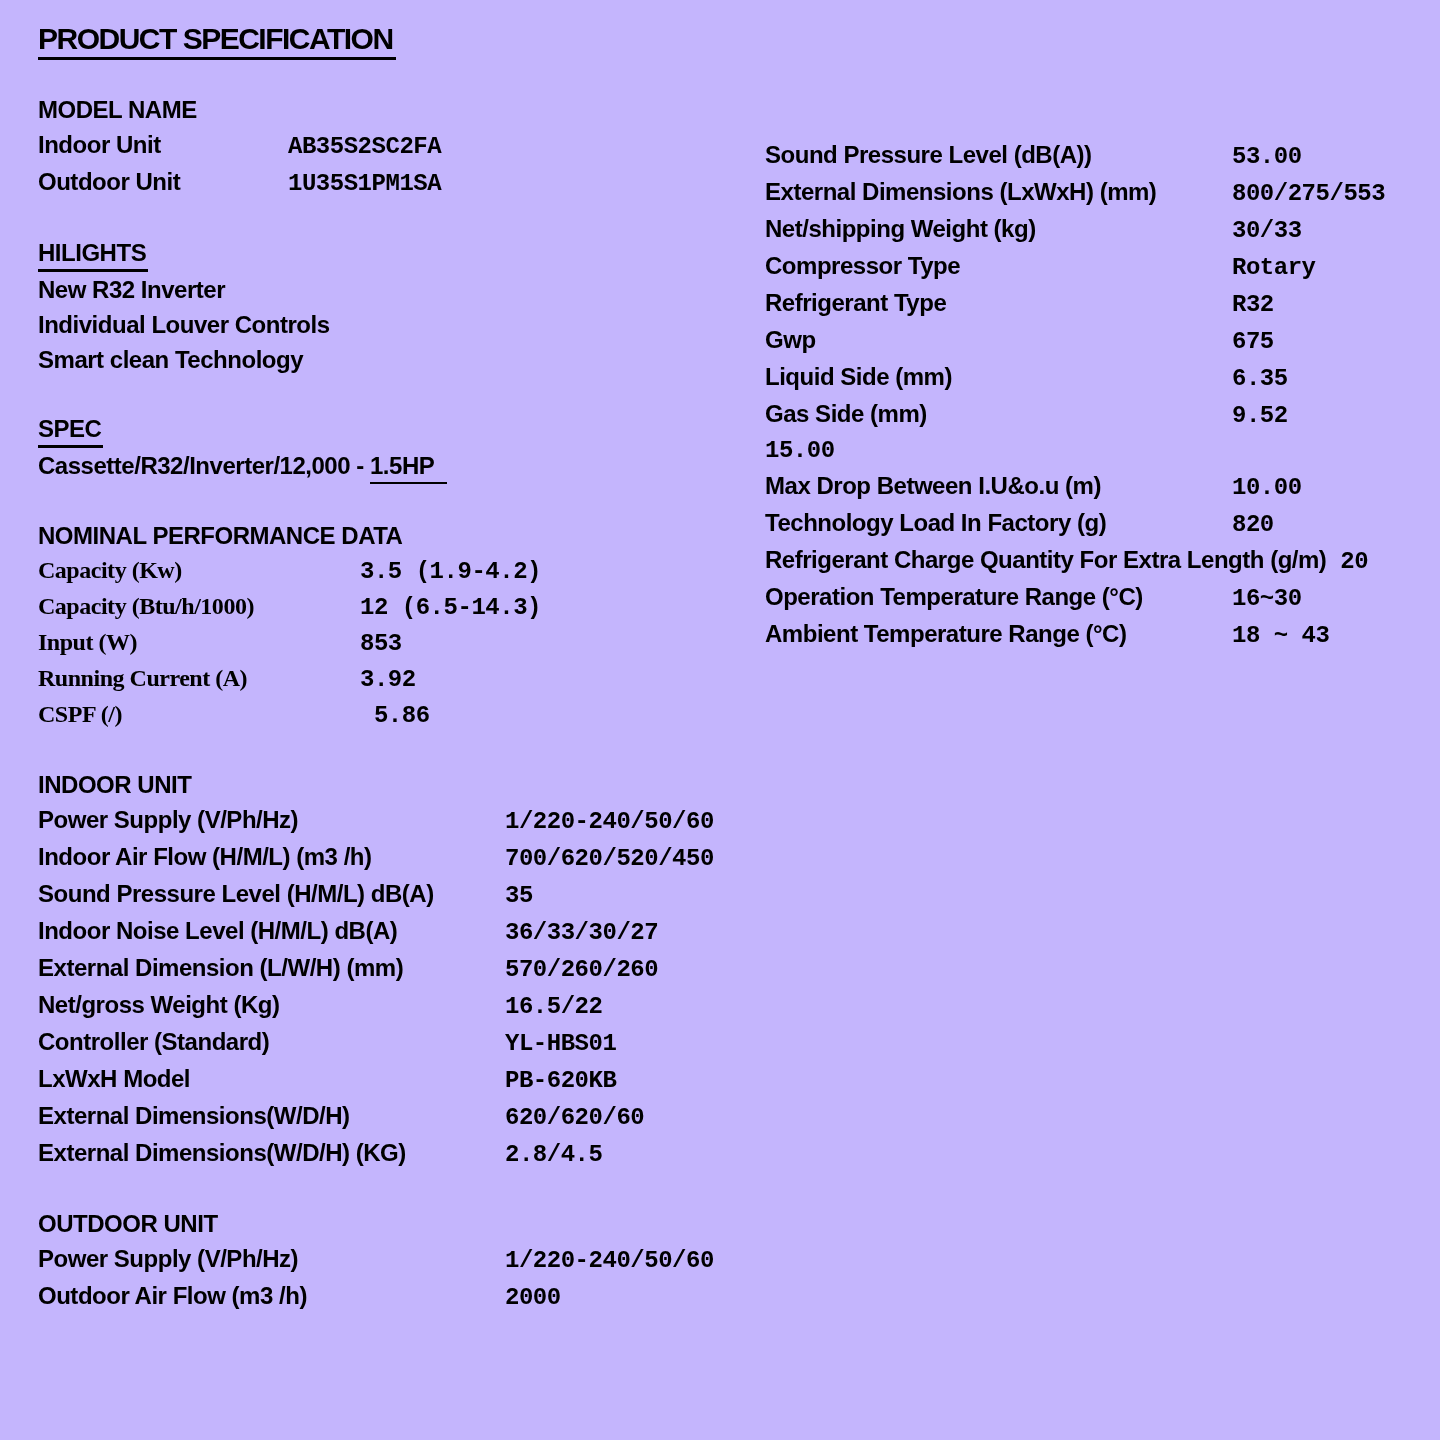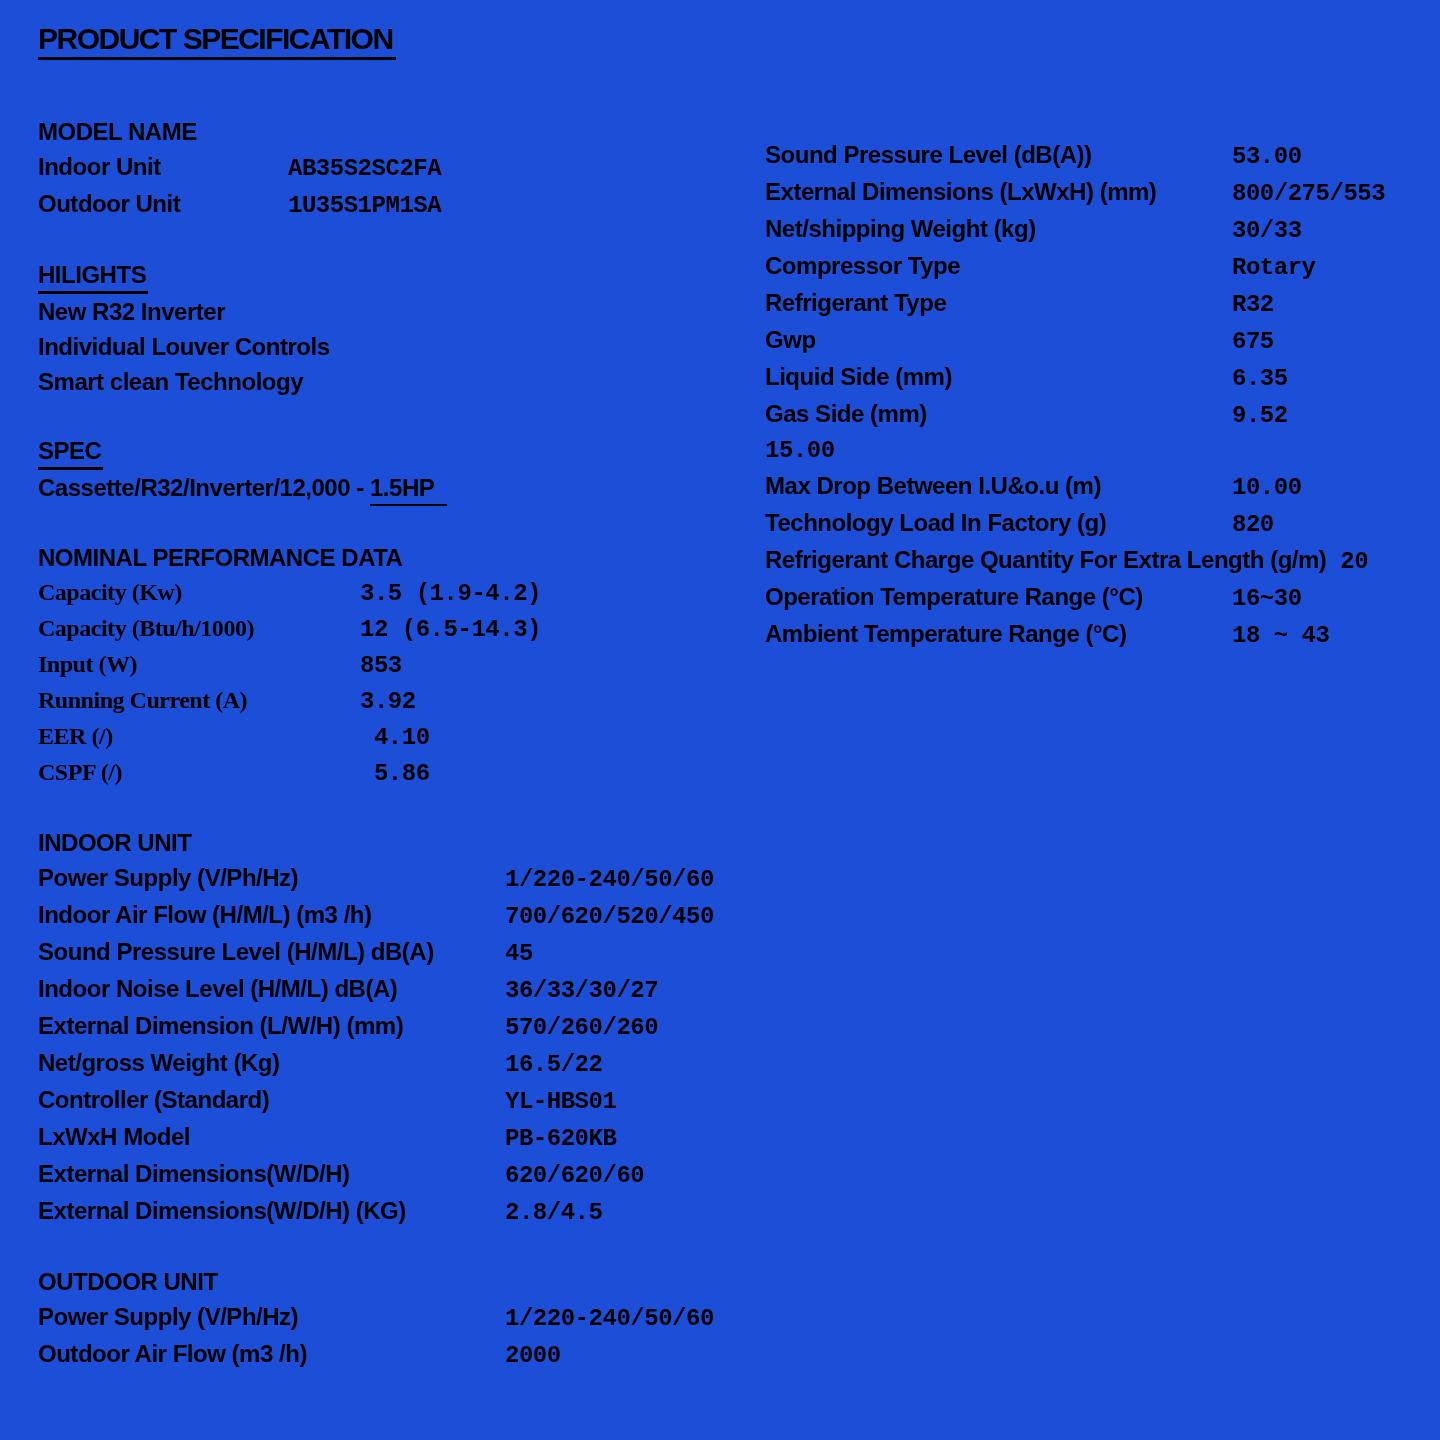--- a/index.html
+++ b/index.html
@@ -1,20 +1,20 @@
 <!DOCTYPE html>
 <html><head>
 <meta charset="utf-8">
 <style>
   html, body { margin: 0; padding: 0; background: #ffffff; }
   .page {
     position: relative;
     width: 1440px;
     height: 1440px;
-    background: #1d4ed8;
+    background: #c4b5fd;
     overflow: hidden;
     font-family: "Liberation Sans", "DejaVu Sans", sans-serif;
     font-stretch: condensed;
     font-weight: 700;
     letter-spacing: -0.03em;
     color: #000000;
   }
 
   
   .title {
@@ -26,21 +26,21 @@
     white-space: nowrap;
   }
   .title .u {
     display: inline-block;
     line-height: 37px;
     border-bottom: 3px solid #000;
     padding-right: 3px;
   }
 
   
-  .col-left  { position: absolute; left: 38px;  top: 114px;  width: 715px; }
+  .col-left  { position: absolute; left: 38px;  top: 92px;  width: 715px; }
   .col-right { position: absolute; left: 765px; top: 137px; width: 672px; }
 
   .section { margin-top: 34px; }
   .section:first-child { margin-top: 0; }
 
   .heading { font-size: 24px; line-height: 35px; white-space: nowrap; }
   .heading .u {
     display: inline-block;
     line-height: 32px;
     border-bottom: 3px solid #000;
@@ -121,44 +121,40 @@
         </div>
           <div class="row">
           <span class="label">Input (W)</span>
           <span class="value">853</span>
         </div>
           <div class="row">
           <span class="label">Running Current (A)</span>
           <span class="value">3.92</span>
         </div>
           <div class="row">
-          <span class="label">EER (/)</span>
-          <span class="value"> 4.10</span>
-        </div>
-          <div class="row">
           <span class="label">CSPF (/)</span>
           <span class="value"> 5.86</span>
         </div>
         </div>
     </div>
 
     <div class="section">
       <div class="heading">INDOOR UNIT</div>
       <div class="rows cols-wide">
           <div class="row">
           <span class="label">Power Supply (V/Ph/Hz)</span>
           <span class="value">1/220-240/50/60</span>
         </div>
           <div class="row">
           <span class="label">Indoor Air Flow (H/M/L) (m3 /h)</span>
           <span class="value">700/620/520/450</span>
         </div>
           <div class="row">
           <span class="label">Sound Pressure Level (H/M/L) dB(A)</span>
-          <span class="value">45</span>
+          <span class="value">35</span>
         </div>
           <div class="row">
           <span class="label">Indoor Noise Level (H/M/L) dB(A)</span>
           <span class="value">36/33/30/27</span>
         </div>
           <div class="row">
           <span class="label">External Dimension (L/W/H) (mm)</span>
           <span class="value">570/260/260</span>
         </div>
           <div class="row">

